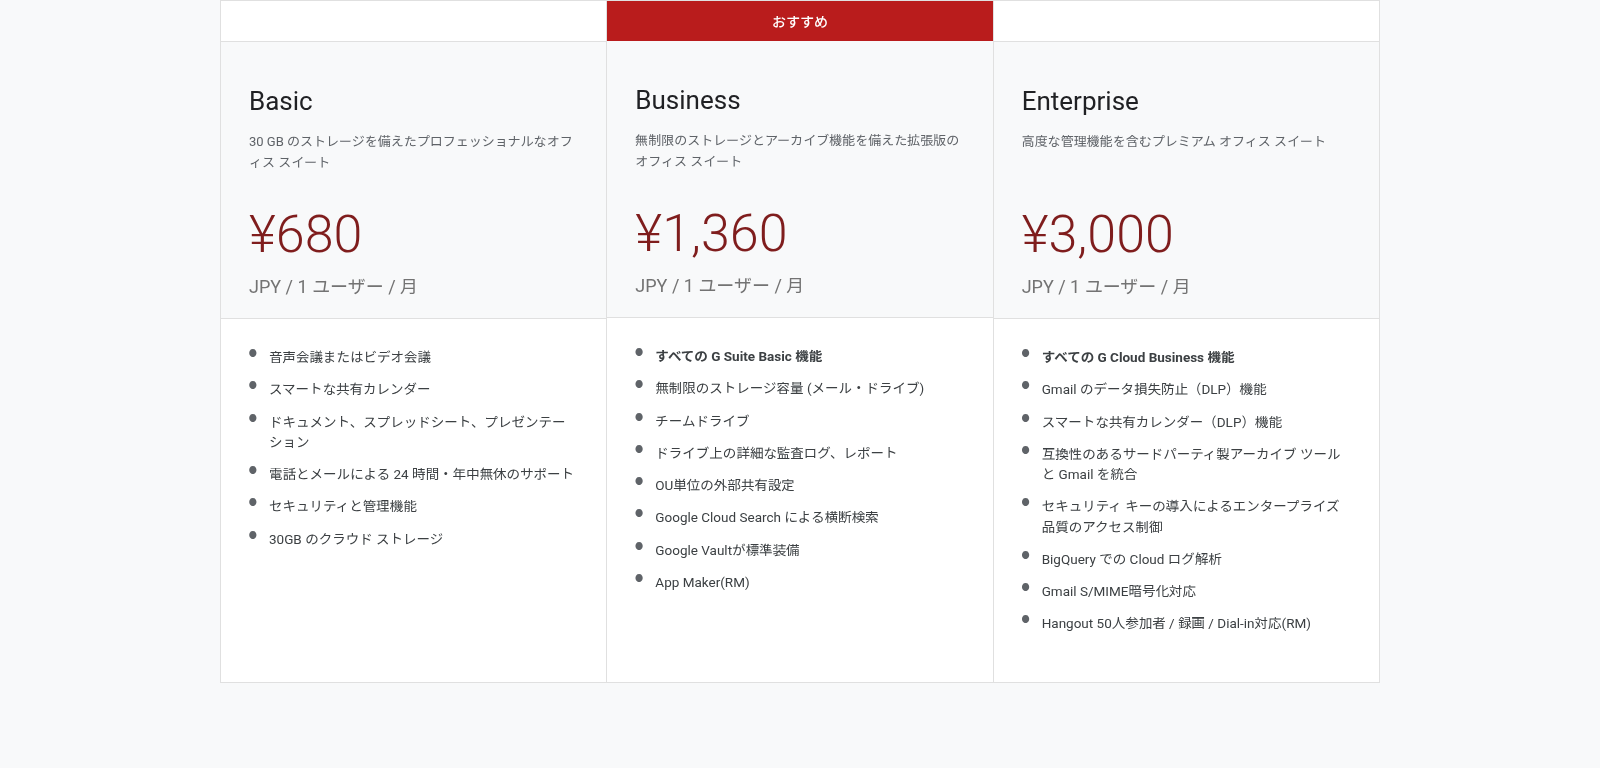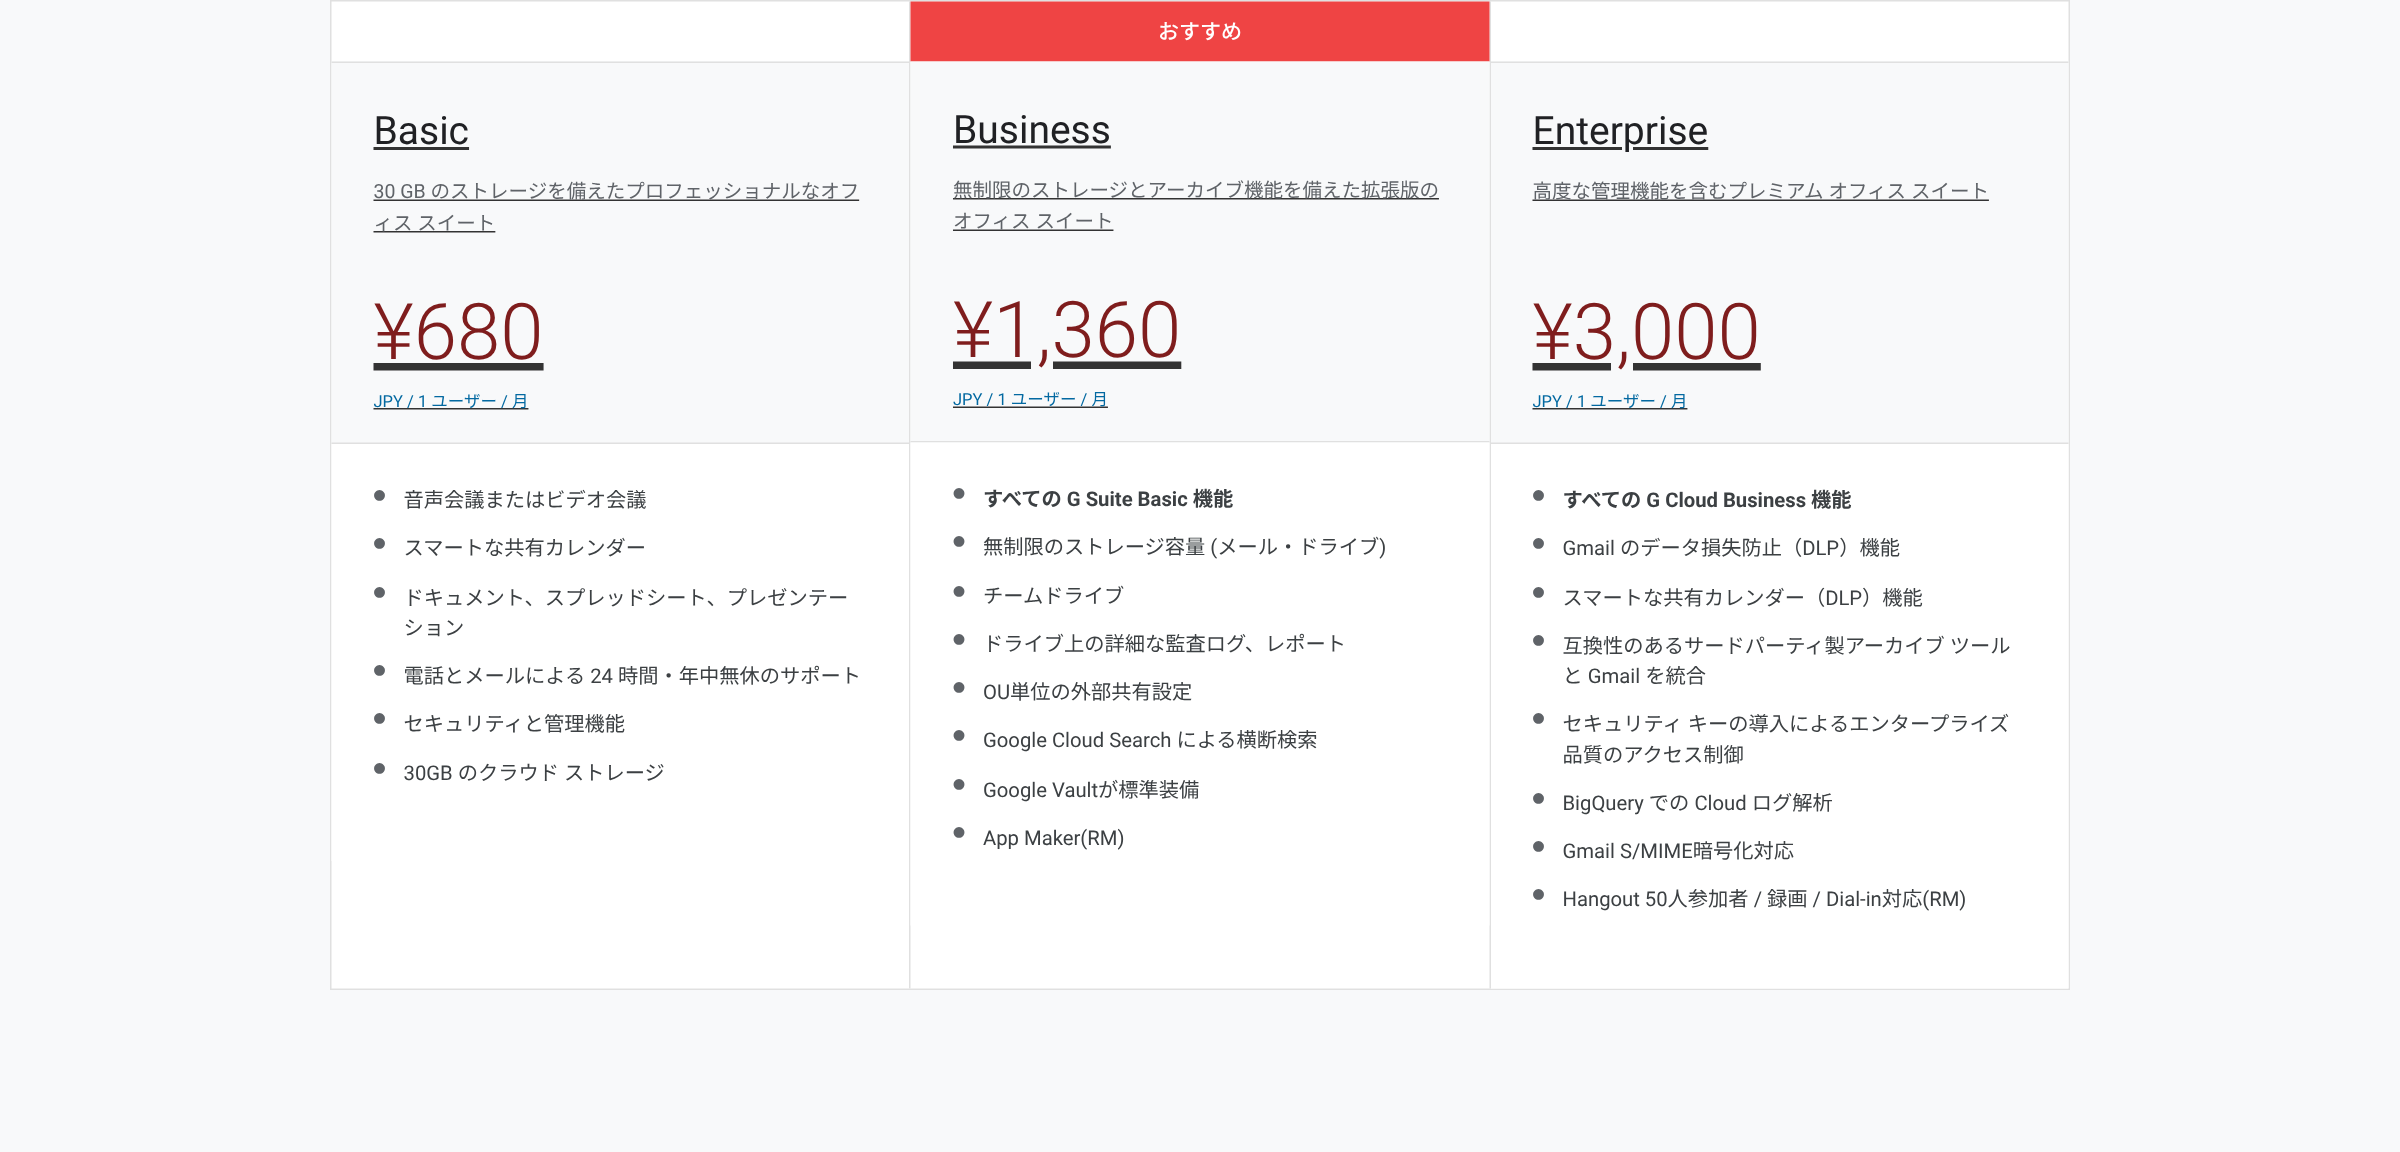--- a/index.html
+++ b/index.html
@@ -22,32 +22,31 @@
     }
     .plan-col {
       flex: 1;
       border-right: 1px solid #e0e0e0;
       position: relative;
     }
     .plan-col:last-child {
       border-right: none;
     }
     .recommended-badge {
-      background: #ef4444;
+      background: #b91c1c;
       color: #fff;
       text-align: center;
       padding: 10px;
       font-size: 14px;
       font-weight: 500;
     }
     .plan-header {
-      padding: 31px 28px 20px;
+      padding: 44px 28px 20px;
       background: #f8f9fa;
       border-bottom: 1px solid #e0e0e0;
-      text-decoration: underline;
     }
     .plan-name {
       font-size: 26px;
       font-weight: 400;
       color: #202124;
       margin-bottom: 10px;
     }
     .plan-description {
       font-size: 13px;
       color: #5f6368;
@@ -55,22 +54,22 @@
       min-height: 52px;
       margin-top: 16px;
     }
     .plan-price {
       font-size: 52px;
       font-weight: 300;
       color: #7f1d1d;
       margin: 20px 0 7px;
     }
     .plan-price-unit {
-      font-size: 11px;
-      color: #0369a1;
+      font-size: 18px;
+      color: #737373;
       margin-bottom: 0;
     }
     .plan-features {
       padding: 28px 28px 36px;
       background: #fff;
     }
     .feature-list {
       list-style: none;
       padding: 0;
     }

